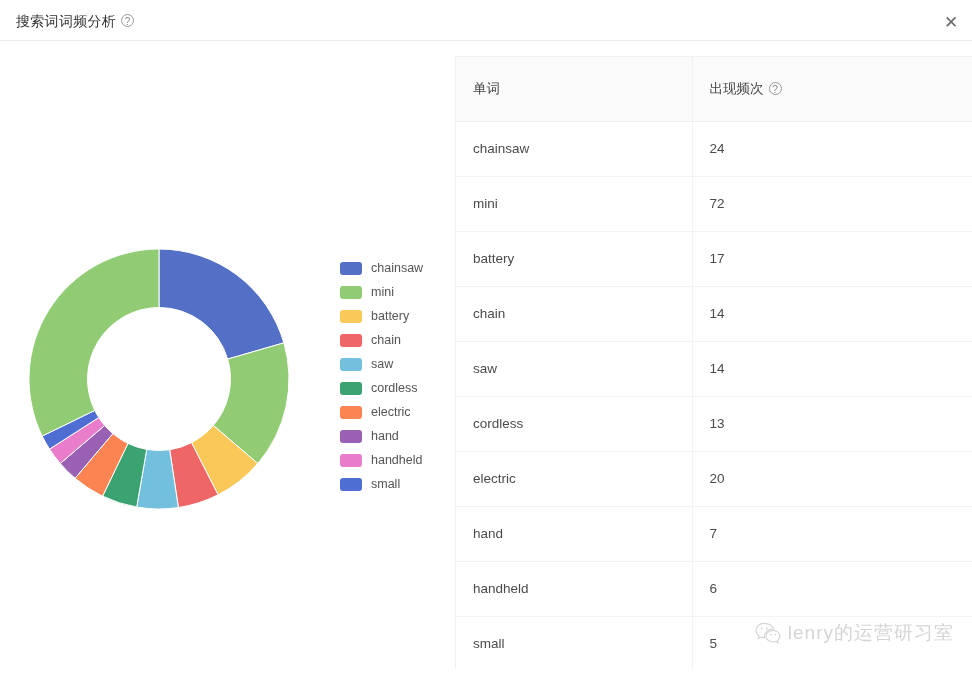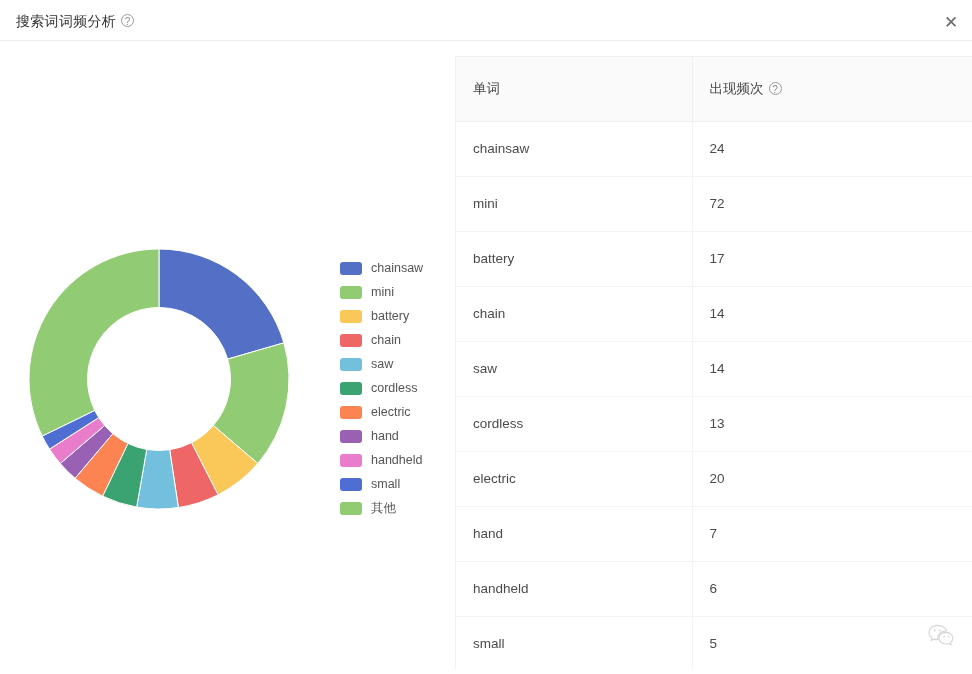--- a/index.html
+++ b/index.html
@@ -238,24 +238,20 @@
           <span class="legend-label">hand</span>
         </div>
         <div class="legend-item">
           <span class="legend-swatch" style="background: rgb(234, 124, 204);"></span>
           <span class="legend-label">handheld</span>
         </div>
         <div class="legend-item">
           <span class="legend-swatch" style="background: rgb(78, 110, 211);"></span>
           <span class="legend-label">small</span>
         </div>
-        <div class="legend-item">
-          <span class="legend-swatch" style="background: rgb(145, 204, 117);"></span>
-          <span class="legend-label">其他</span>
-        </div>
       </div>
   </div>
 
   <div class="table-panel">
     <table class="freq-table">
       <thead>
         <tr>
           <th class="col-word">
             <span class="th-inner">单词</span>
           </th>
@@ -314,15 +310,16 @@
 
   <div class="watermark">
     <svg width="26" height="22" viewBox="0 0 26 22">
       <path d="M9.4 1.4C4.7 1.4 1 4.6 1 8.5c0 2.2 1.2 4.2 3.1 5.5L3.3 16.5l2.8-1.4c1 .3 2.1.5 3.3.5h.6c-.2-.6-.3-1.2-.3-1.8 0-3.8 3.7-6.8 8.3-6.8h.6C17.8 3.9 14 1.4 9.4 1.4z" fill="none" stroke="#9a9a9a" stroke-width="1.1"></path>
       <circle cx="6.7" cy="6.6" r="1" fill="#9a9a9a"></circle>
       <circle cx="11.8" cy="6.6" r="1" fill="#9a9a9a"></circle>
       <path d="M18.2 8.4c-4 0-7.2 2.6-7.2 5.8 0 3.2 3.2 5.8 7.2 5.8.9 0 1.7-.1 2.5-.4l2.3 1.2-.6-2.1c1.5-1.1 2.5-2.7 2.5-4.5 0-3.2-3.2-5.8-6.7-5.8z" fill="none" stroke="#9a9a9a" stroke-width="1.1"></path>
       <circle cx="16" cy="12.6" r=".85" fill="#9a9a9a"></circle>
       <circle cx="20.4" cy="12.6" r=".85" fill="#9a9a9a"></circle>
     </svg>
+    <span class="wm-text">lenry的运营研习室</span>
   </div>
 
 </div>
 
 </body></html>

